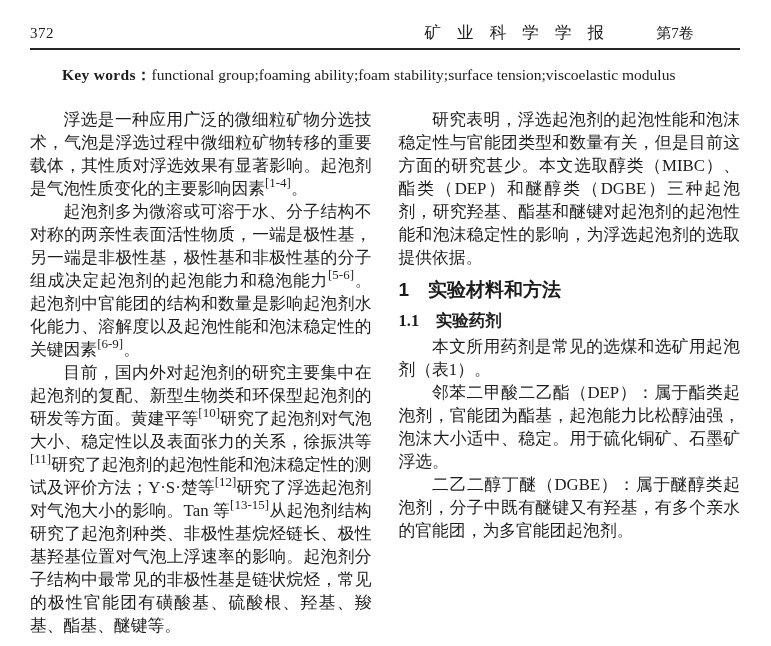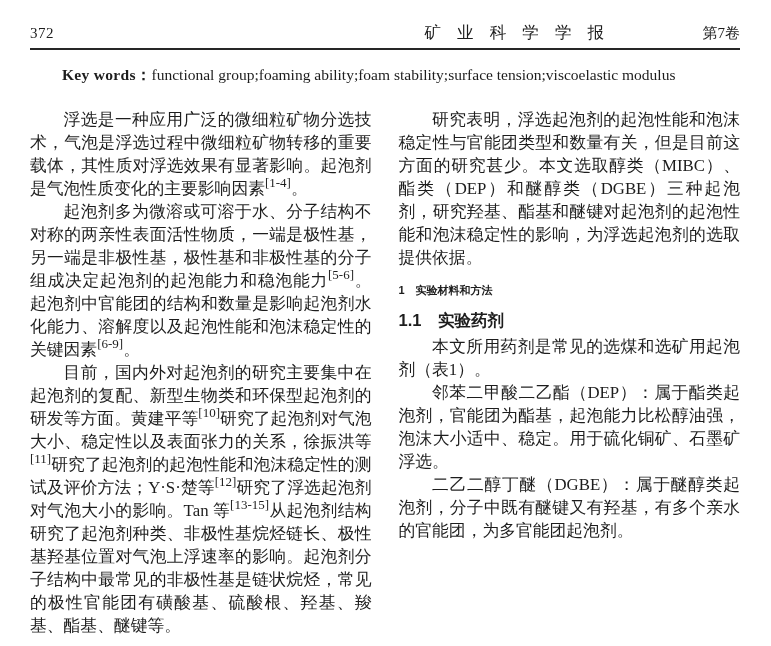--- a/index.html
+++ b/index.html
@@ -14,21 +14,21 @@
     width: 771px; height: 628px;
     padding: 24px 31px 0 30px;
   }
   
   .header-row {
     display: flex; align-items: baseline;
     font-size: 15px; line-height: 18px;
   }
   .page-number { width: 130px; text-align: left; letter-spacing: 0.5px; }
   .journal-title { flex: 1; text-align: right; font-size: 16.5px; letter-spacing: 6px; font-weight: 500; white-space: nowrap; }
-  .volume { width: 130px; text-align: right; }
+  .volume { width: 130px; text-align: center; }
   .header-rule { border: 0; border-top: 2px solid #262626; margin: 6px 0 0 0; }
 
   
   .abstract-block {
     margin: 13px 0 0 32px;
     width: 674px;
     font-size: 15.5px;
     line-height: 24.5px;
     text-align: justify;
   }
@@ -47,27 +47,27 @@
   .col p { margin: 0; text-indent: 2em; }
   .col sup {
     font-size: 13px;
     line-height: 0;
     vertical-align: super;
     letter-spacing: 0;
   }
   .sec-h1 {
     font-family: "Liberation Sans", "DejaVu Sans", sans-serif;
     font-weight: bold;
-    font-size: 11px;
+    font-size: 19px;
     line-height: 24px;
     margin: 9px 0 7px 0;
     text-indent: 0;
   }
   .sec-h2 {
-    font-family: Liberation Sans, sans-serif;
+    font-family: Liberation Serif, serif;
     font-weight: bold;
     font-size: 16.5px;
     line-height: 23px;
     margin: 2px 0 3px 0;
     text-indent: 0;
   }
 </style>
 </head>
 <body>
 

